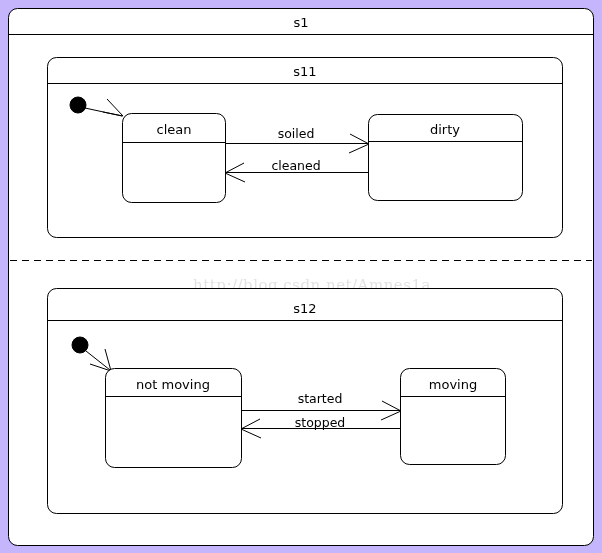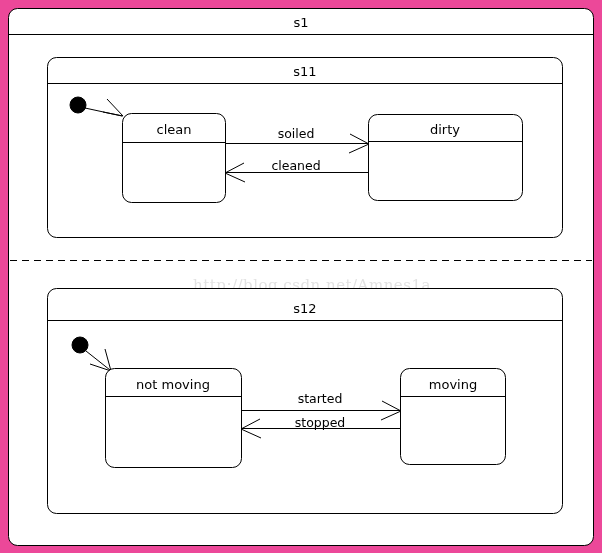--- a/index.html
+++ b/index.html
@@ -8,21 +8,21 @@
     padding: 0;
     background: #ffffff;
   }
   body {
     font-family: "DejaVu Sans", sans-serif;
   }
   #diagram-root {
     position: relative;
     width: 602px;
     height: 553px;
-    background: #ec4899;
+    background: #c4b5fd;
     overflow: hidden;
   }
   #diagram-svg {
     position: absolute;
     left: 0;
     top: 0;
     width: 602px;
     height: 553px;
     display: block;
   }

